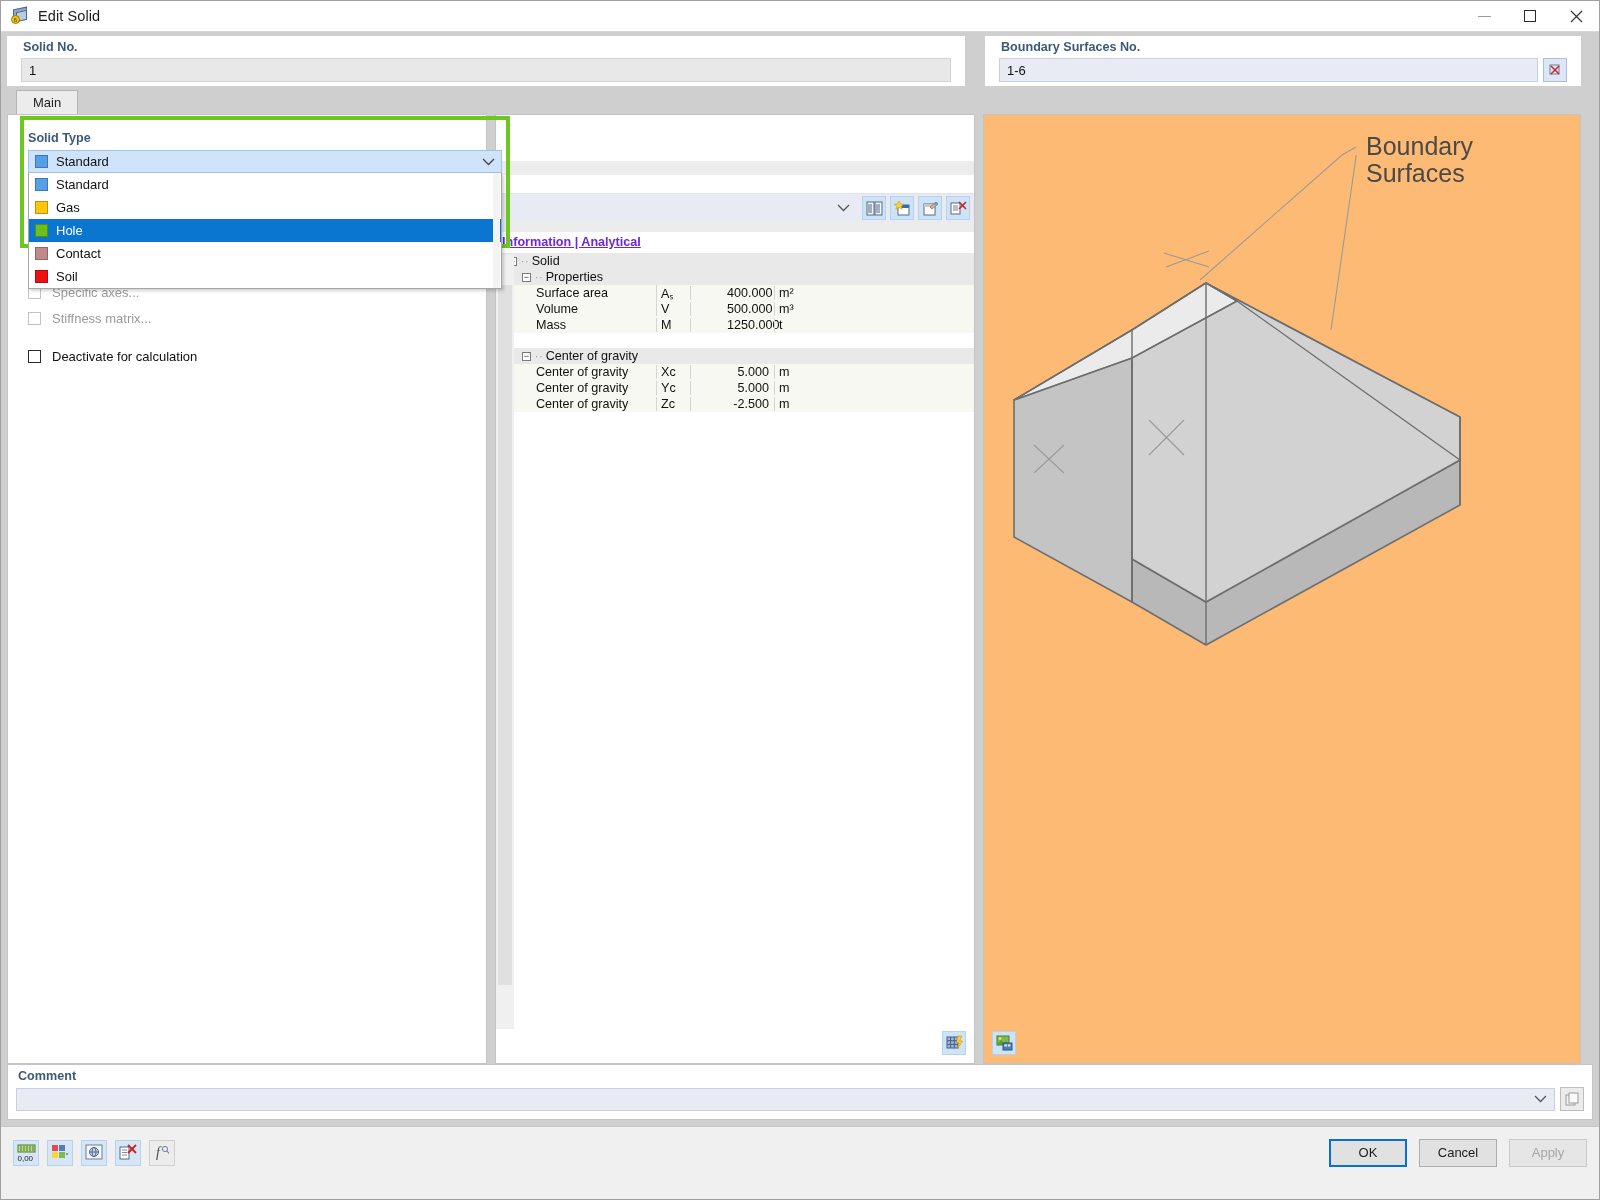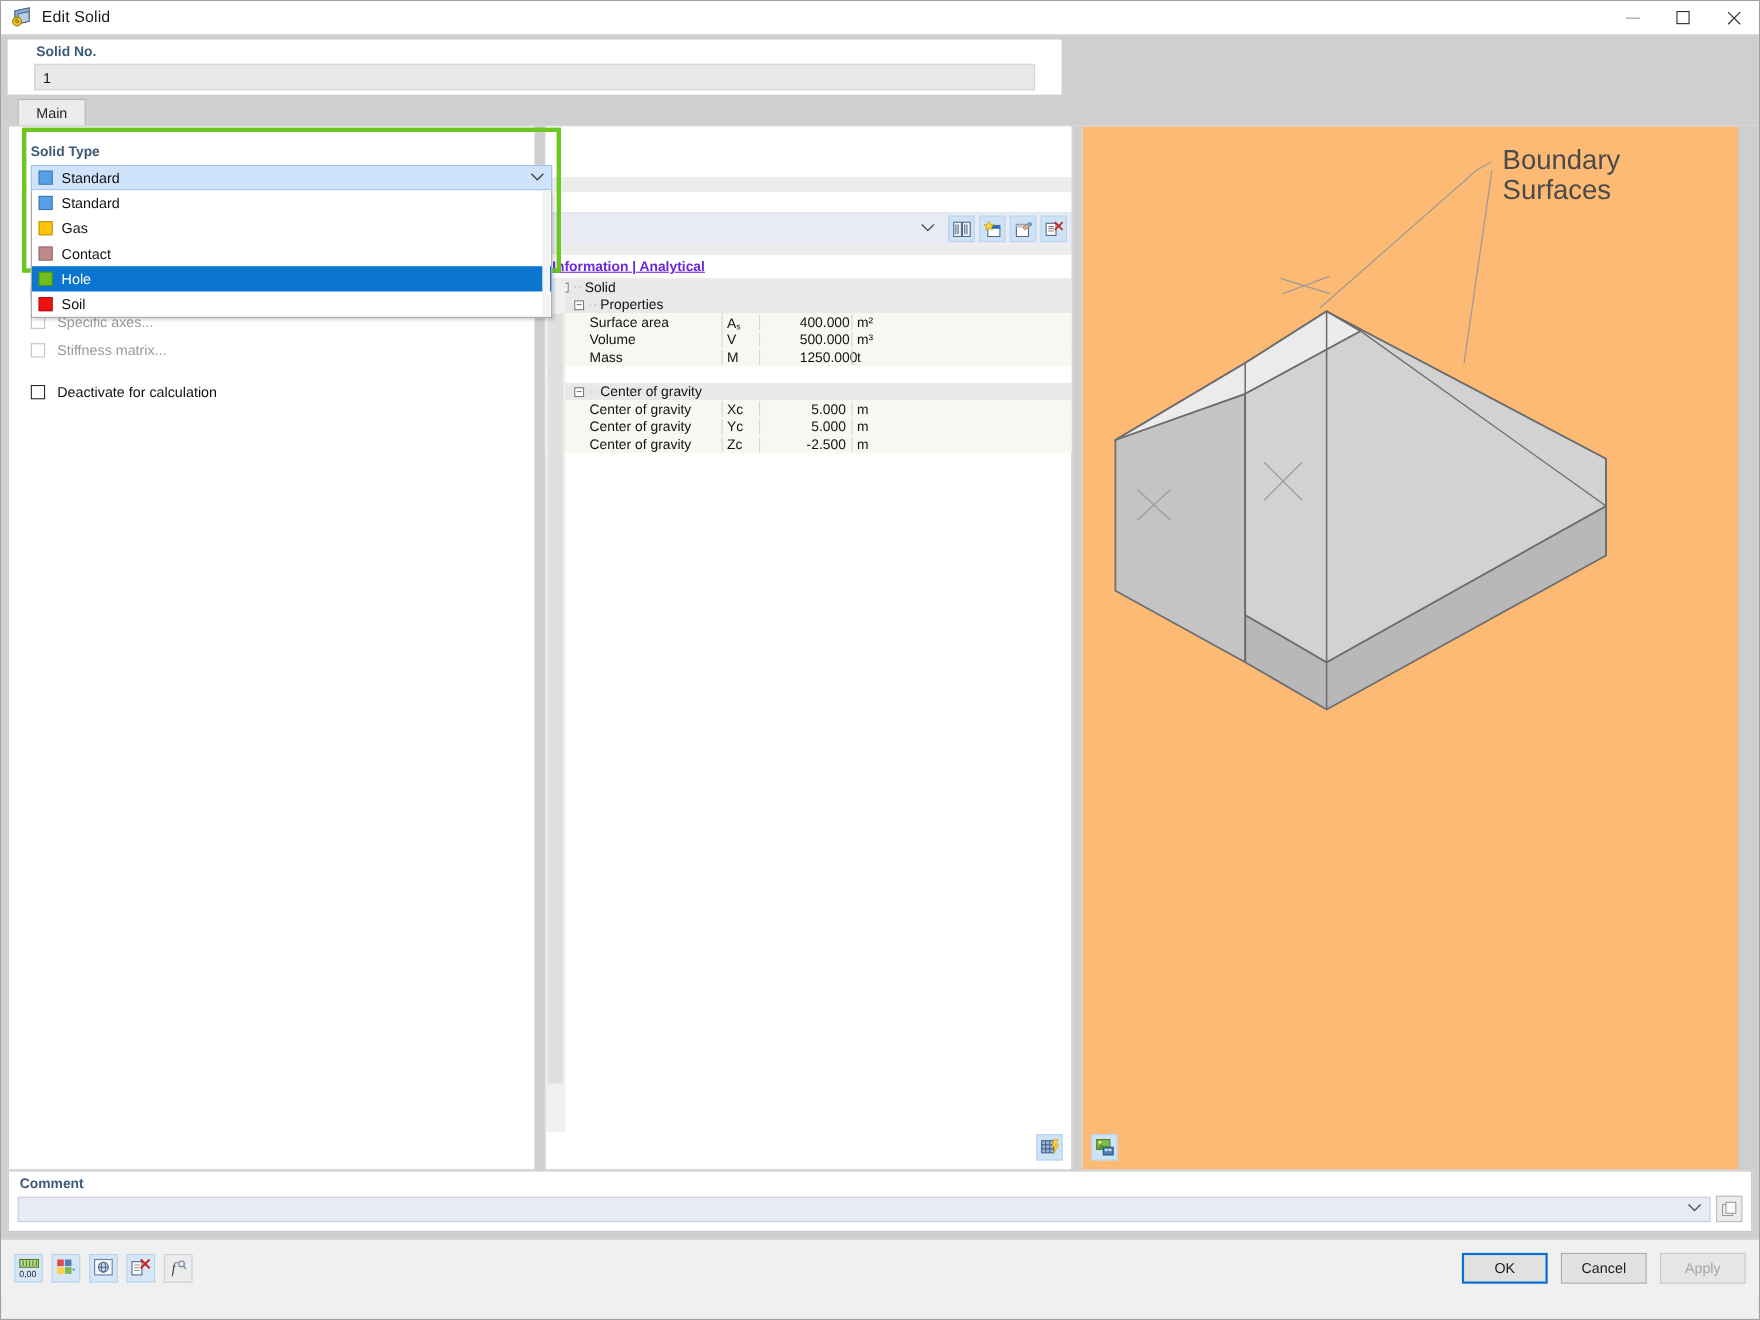--- a/index.html
+++ b/index.html
@@ -47,21 +47,21 @@
   .glyph-max { display:block; width:12px; height:12px; border:1.3px solid #2b2b2b; }
 
   
   .topbar {
     height: 58px; background:#cfcfcf;
     display:flex; gap:0px; padding: 0;
   }
   .top-panel {
     background:#ffffff; margin: 4px 0 4px 0;
     display:flex; flex-direction:column; justify-content:center;
-    padding: 4px 24px;
+    padding: 4px 14px;
   }
   .top-panel.left { width: 958px; margin-left:6px; }
   .top-panel.right { width: 596px; margin-left: 20px; }
   .field-label {
     font-size: 12.6px; color:#3c5a78; font-weight:bold; margin-bottom:4px; padding-left:2px;
   }
   .field-row { display:flex; align-items:center; gap:5px; }
   .field-input {
     flex:1; height: 24px; background:#e8ebf3; border:1px solid #c8cfe0;
     font-size: 13px; color:#111; padding: 0 7px; display:flex; align-items:center;
@@ -236,20 +236,33 @@
     </div>
   </div>
 
   <div class="topbar">
     <div class="top-panel left">
       <div class="field-label">Solid No.</div>
       <div class="field-row">
         <div class="field-input" style="background:#e8e8e8;border-color:#d3d3d3;">1</div>
       </div>
     </div>
+    <div class="top-panel right">
+      <div class="field-label">Boundary Surfaces No.</div>
+      <div class="field-row">
+        <div class="field-input">1-6</div>
+        <div class="mini-btn">
+          <svg width="15" height="15" viewBox="0 0 15 15">
+            <rect x="2" y="2" width="9" height="9" fill="none" stroke="#6a7f9a" stroke-width="1"></rect>
+            <line x1="3" y1="3" x2="11" y2="11" stroke="#cc2222" stroke-width="1.4"></line>
+            <line x1="11" y1="3" x2="3" y2="11" stroke="#cc2222" stroke-width="1.4"></line>
+          </svg>
+        </div>
+      </div>
+    </div>
   </div>
 
   <div class="tabstrip">
     <div class="tab active">
       <span>Main</span>
     </div>
   </div>
 
   <div class="body-area">
 
@@ -290,27 +303,27 @@
         </div>
         <div class="droplist" style="position:relative;">
           <div class="dropitem">
             <span class="sw" style="background:#56a0e8"></span>
             <span>Standard</span>
           </div>
           <div class="dropitem">
             <span class="sw" style="background:#ffc40c"></span>
             <span>Gas</span>
           </div>
+          <div class="dropitem sel">
+            <span class="sw" style="background:#6fbf1a"></span>
+            <span>Hole</span>
+          </div>
           <div class="dropitem">
             <span class="sw" style="background:#c08a8a"></span>
             <span>Contact</span>
-          </div>
-          <div class="dropitem sel">
-            <span class="sw" style="background:#6fbf1a"></span>
-            <span>Hole</span>
           </div>
           <div class="dropitem">
             <span class="sw" style="background:#ee1111"></span>
             <span>Soil</span>
           </div>
           <div style="position:absolute;right:1px;top:0;width:7px;bottom:0;background:#f3f3f3;"></div>
         </div>
       </div>
 
       <div class="greenbox"></div>

